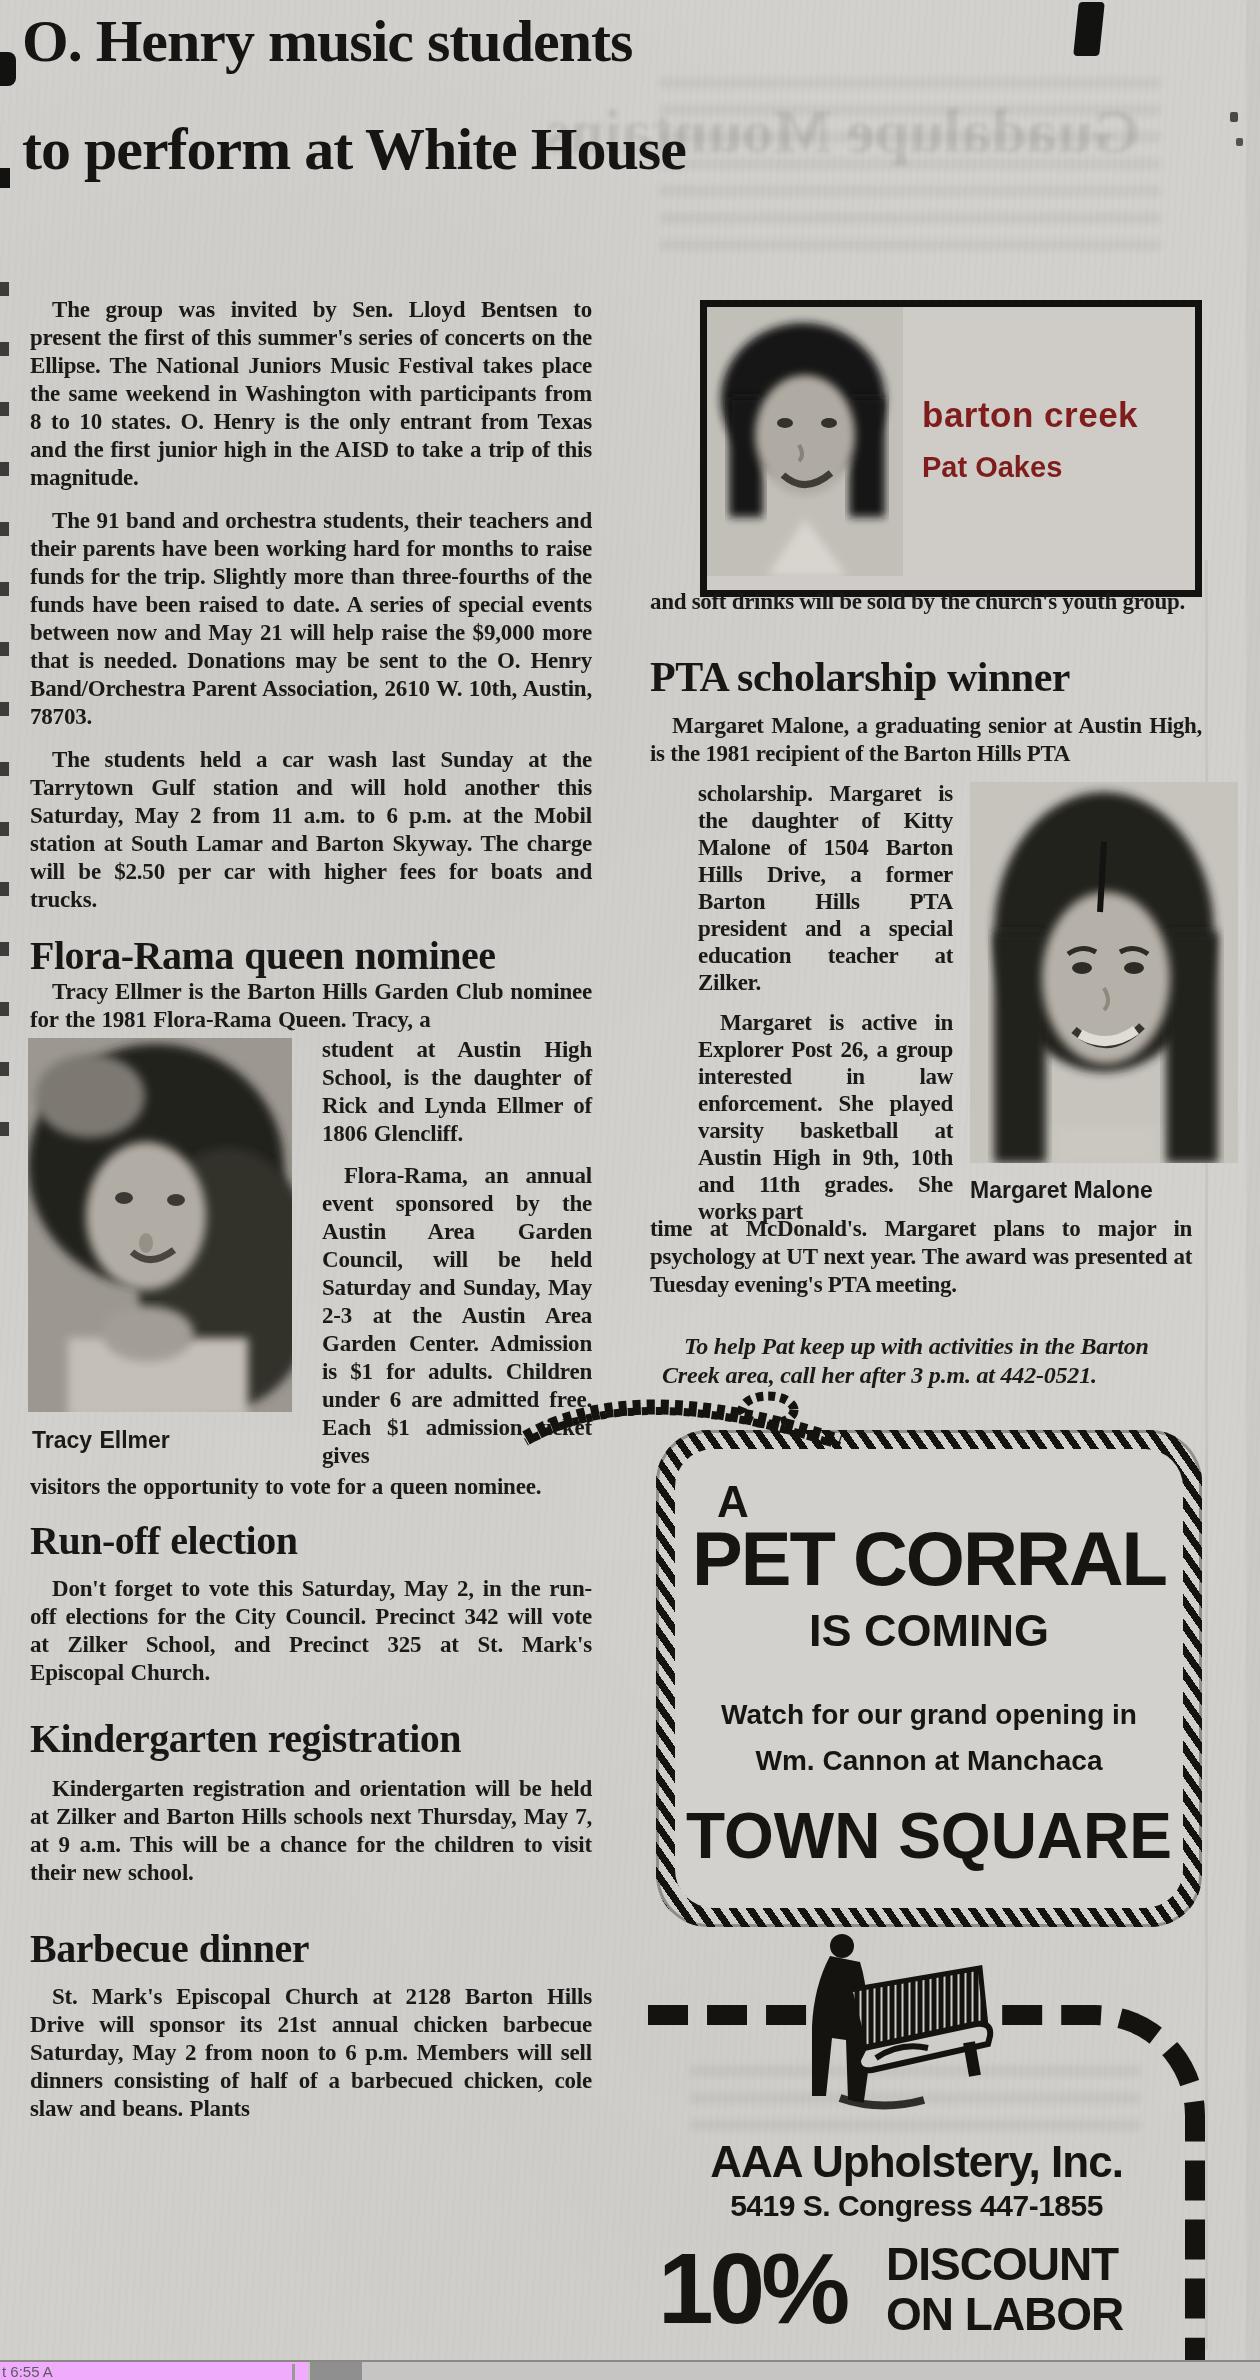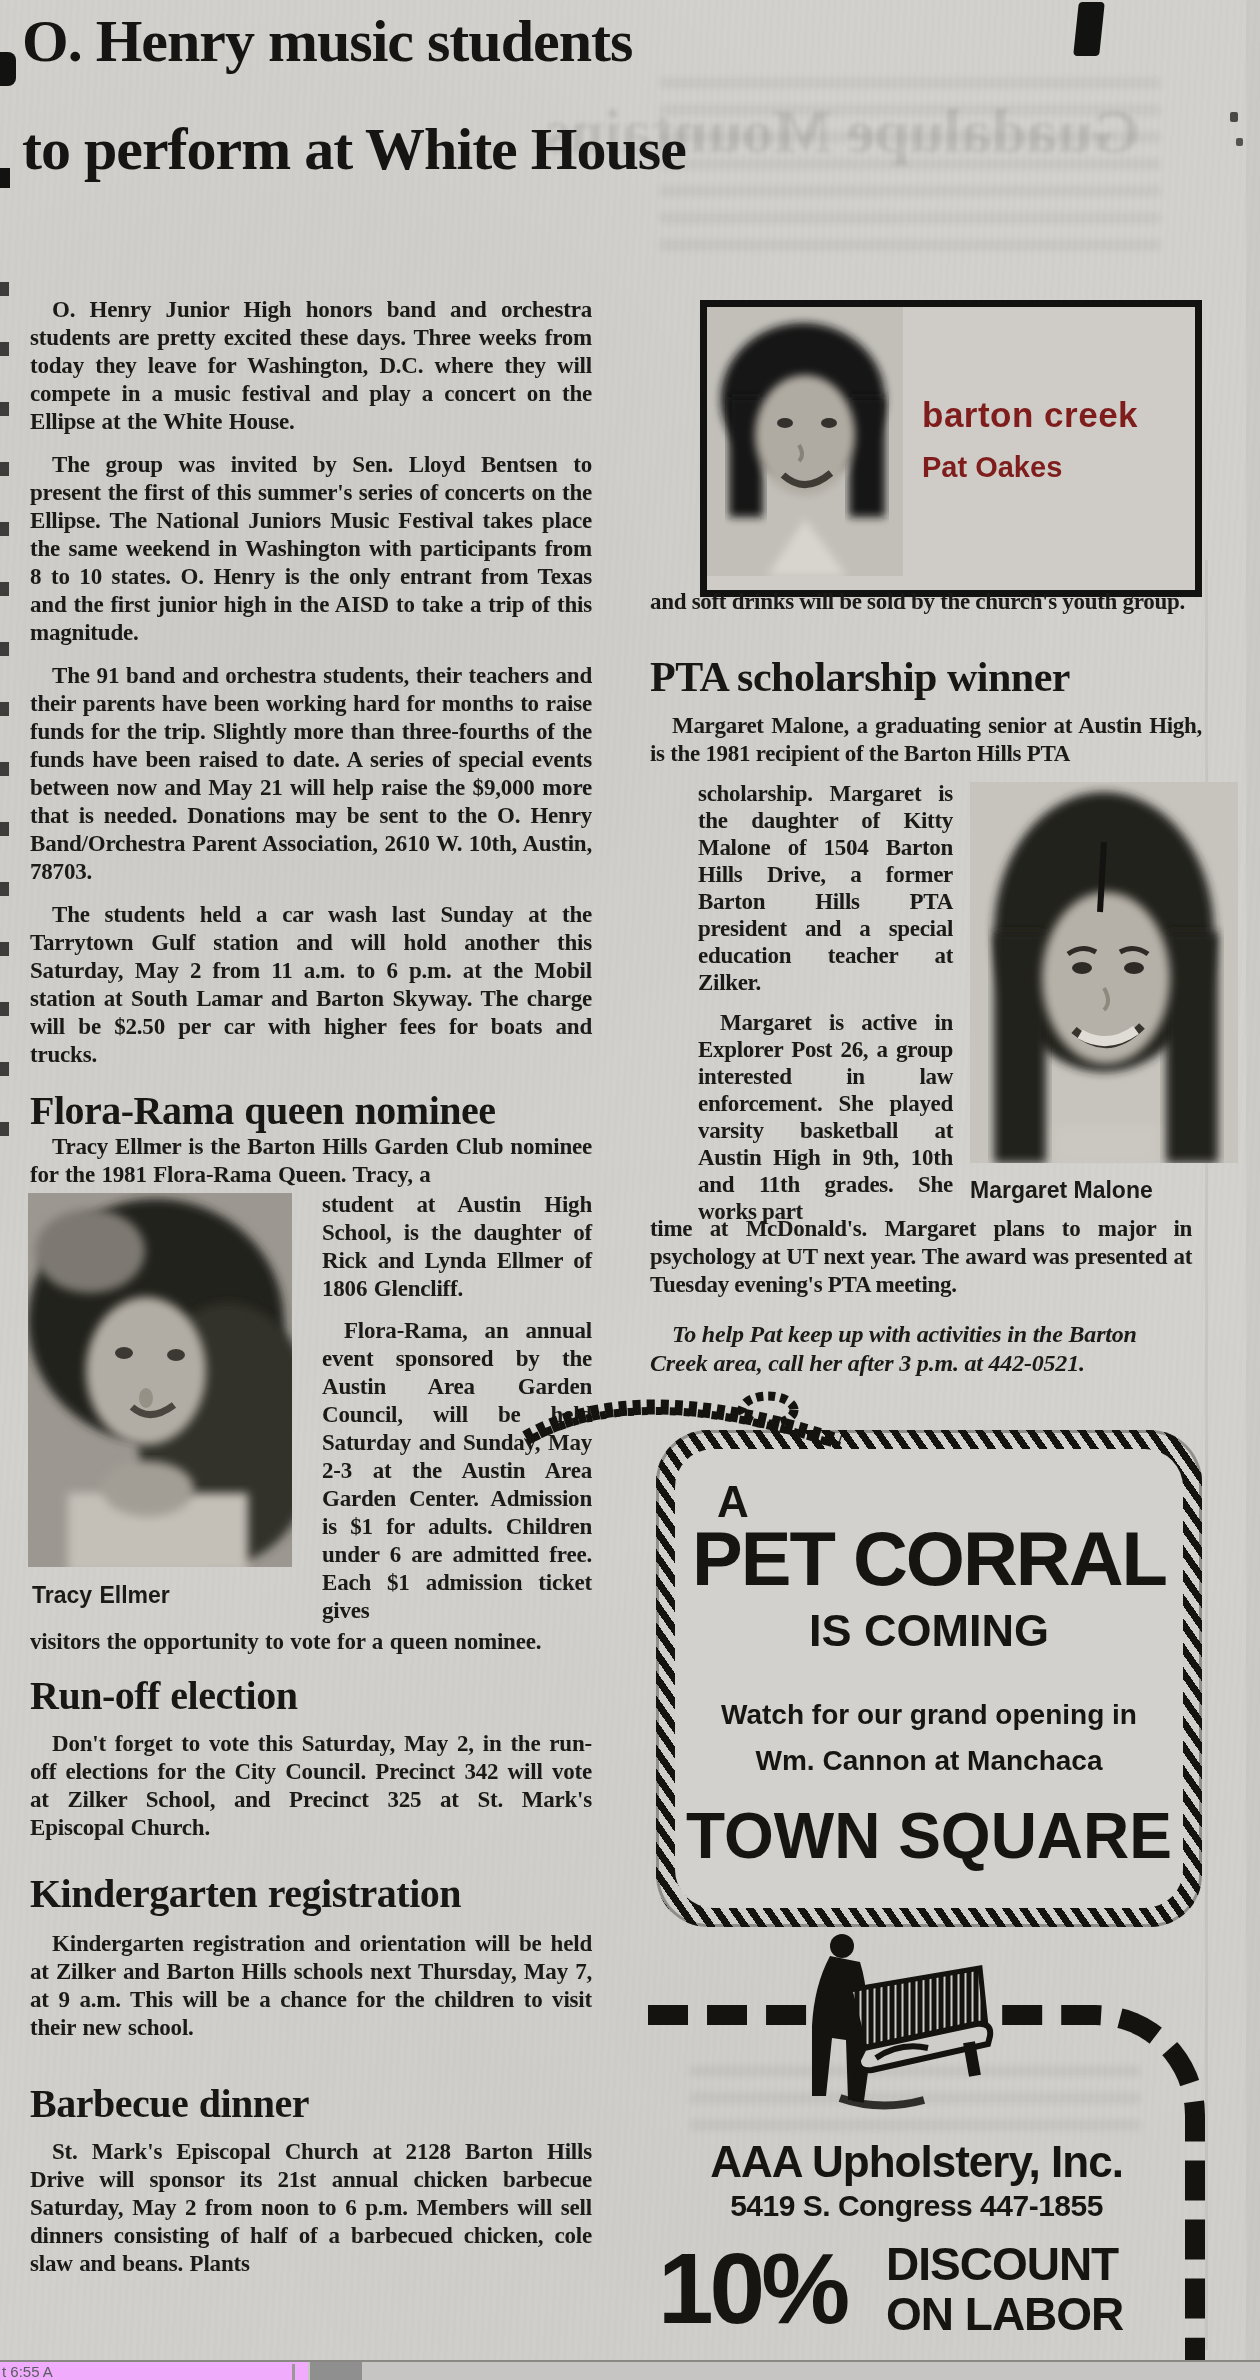--- a/index.html
+++ b/index.html
@@ -96,21 +96,20 @@
   <div class="abs smudge" style="left:690px;top:2050px;width:450px;height:80px;"></div>
 
   <div class="abs ghost-headline">Guadalupe Mountains</div>
 
   <h1 class="abs headline" style="margin:0;">
     <span>O. Henry music students</span>
     <span class="hl2">to perform at White House</span>
   </h1>
 
   <div class="abs leftcol bodytxt">
-    <p class="para">O. Henry Junior High honors band and orchestra students are pretty excited these days. Three weeks from today they leave for Washington, D.C. where they will compete in a music festival and play a concert on the Ellipse at the White House.</p>
     <p class="para">The group was invited by Sen. Lloyd Bentsen to present the first of this summer's series of concerts on the Ellipse. The National Juniors Music Festival takes place the same weekend in Washington with participants from 8 to 10 states. O. Henry is the only entrant from Texas and the first junior high in the AISD to take a trip of this magnitude.</p>
     <p class="para">The 91 band and orchestra students, their teachers and their parents have been working hard for months to raise funds for the trip. Slightly more than three-fourths of the funds have been raised to date. A series of special events between now and May 21 will help raise the $9,000 more that is needed. Donations may be sent to the O. Henry Band/Orchestra Parent Association, 2610 W. 10th, Austin, 78703.</p>
     <p class="para" style="margin-bottom:0;">The students held a car wash last Sunday at the Tarrytown Gulf station and will hold another this Saturday, May 2 from 11 a.m. to 6 p.m. at the Mobil station at South Lamar and Barton Skyway. The charge will be $2.50 per car with higher fees for boats and trucks.</p>
 
     <div class="sechead flora-head">Flora-Rama queen nominee</div>
     <p class="noind" style="margin:0 0 2px 0;text-indent:22px !important;">Tracy Ellmer is the Barton Hills Garden Club nominee for the 1981 Flora-Rama Queen. Tracy, a</p>
 
     <div class="row" style="height:437px;">
       <div class="abs" style="left:-2px;top:2px;width:264px;">
         <svg class="figure-portrait" width="264" height="374" viewBox="0 0 264 374">
@@ -214,21 +213,21 @@
       </svg>
       <div class="caption" style="margin-top:14px;">Margaret Malone</div>
     </div>
   </div>
 
   <div class="abs rightbody" style="left:650px;top:1215px;width:542px;">
     <p>time at McDonald's. Margaret plans to major in psychology at UT next year. The award was presented at Tuesday evening's PTA meeting.</p>
   </div>
 
   <div class="abs italicnote" style="left:650px;top:1320px;width:542px;">
-    <p style="margin:0;text-indent:22px;">To help Pat keep up with activities in the Barton Creek area, call her after 3 p.m. at 442-0521.</p>
+    <p style="margin:12px;text-indent:22px;">To help Pat keep up with activities in the Barton Creek area, call her after 3 p.m. at 442-0521.</p>
   </div>
 
   <svg class="abs" style="left:516px;top:1380px;" width="330" height="92" viewBox="0 0 330 92">
     <path d="M10 58 C80 18 180 14 324 62" stroke="#14130f" stroke-width="15" fill="none" stroke-dasharray="8 6"></path>
     <path d="M10 62 C80 22 180 18 324 66" stroke="#14130f" stroke-width="8" fill="none" stroke-dasharray="6 8" stroke-dashoffset="5"></path>
     <ellipse cx="252" cy="30" rx="26" ry="14" fill="none" stroke="#14130f" stroke-width="9" stroke-dasharray="7 5"></ellipse>
   </svg>
   <div class="abs ropebox">
     <div class="inner">
       <div class="adtxt pc-a">A</div>

